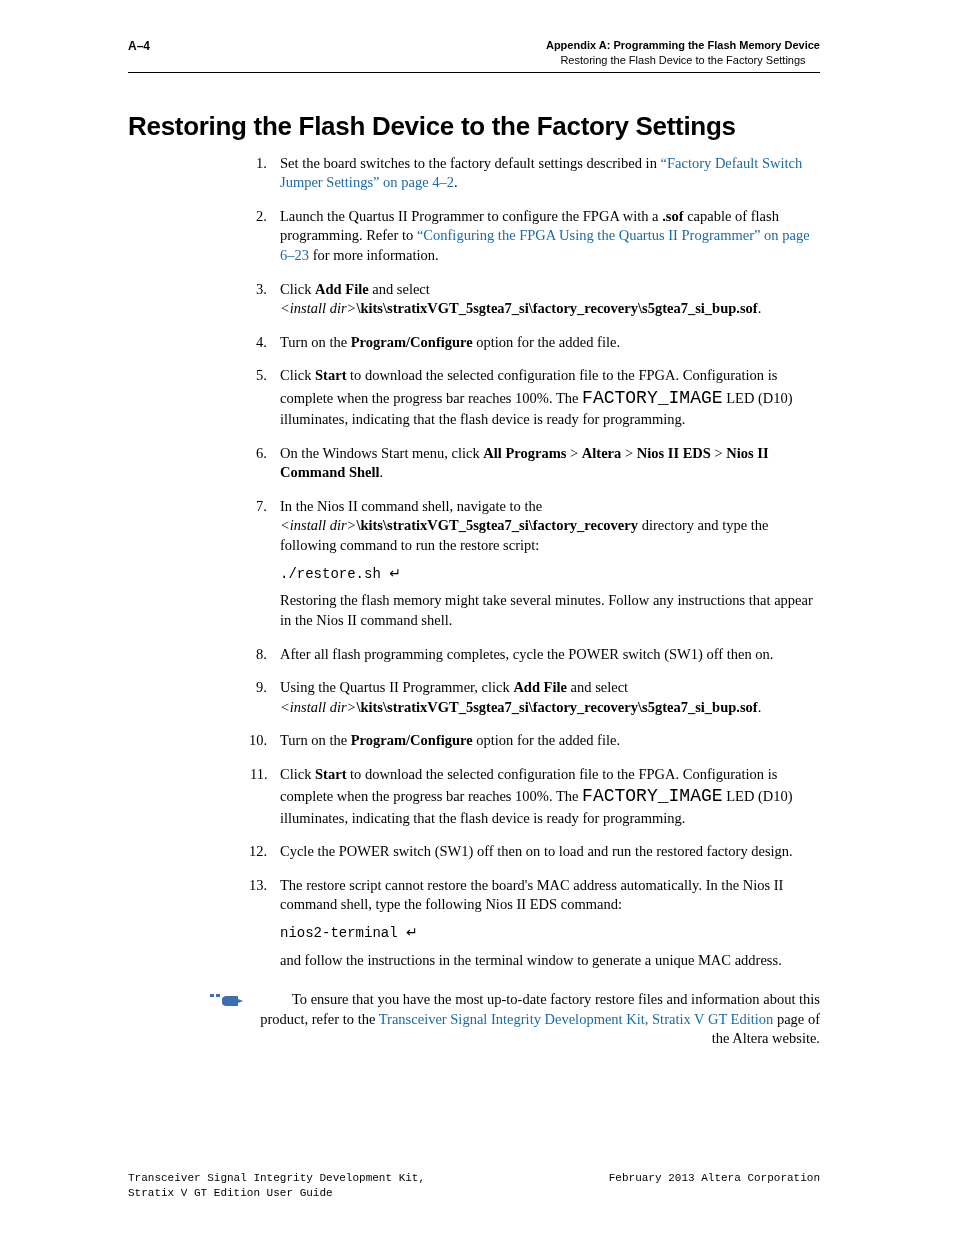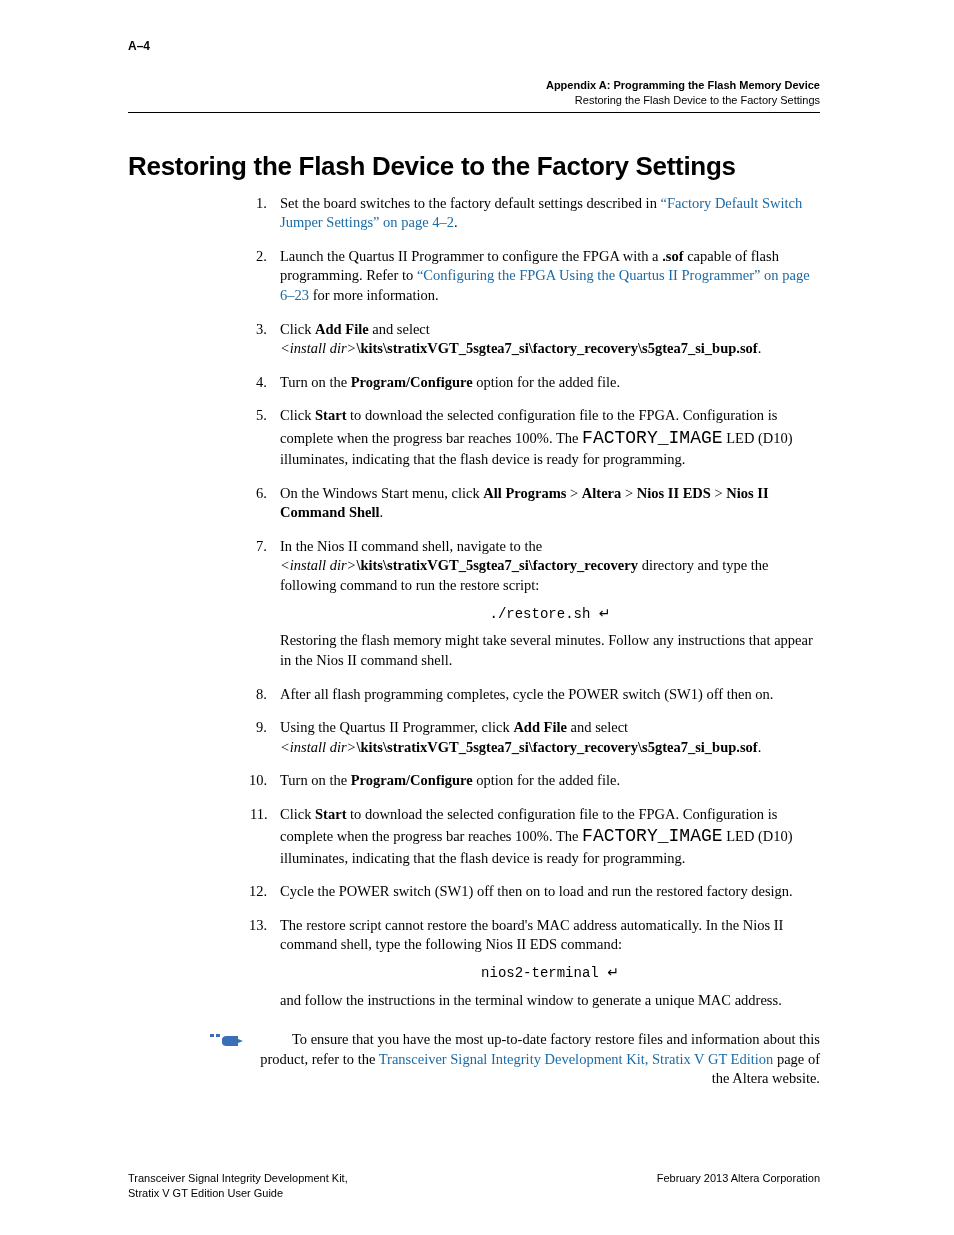--- a/index.html
+++ b/index.html
@@ -26,22 +26,21 @@
     font-size: 11px;
     border-bottom: 1px solid #000;
     padding-bottom: 4px;
     margin-bottom: 36px;
   }
   .header .left {
     font-weight: bold;
     font-size: 12px;
   }
   .header .right {
-    text-align: right;
-    margin-top: 40px;
+    text-align: center;
   }
   .header .right .l1 { font-weight: bold; }
   h1.section-title {
     font-family: Arial, Helvetica, sans-serif;
     font-weight: 900;
     font-size: 26px;
     margin: 0 0 10px 0;
     letter-spacing: -0.3px;
   }
   .intro {
@@ -72,21 +71,20 @@
   ol.steps > li.n13::before { left: -7px; }
   .link { color: #1a6aa6; }
   .b { font-weight: bold; }
   .i { font-style: italic; }
   .mono { font-family: "Courier New", Courier, monospace; font-size: 18px; }
   .cmd {
     font-family: "Courier New", Courier, monospace;
     font-size: 14px;
     margin-top: 8px;
     margin-bottom: 8px;
-    text-align: center;
   }
   .ret { font-family: Arial, sans-serif; font-size: 14px; }
   .subp { margin-top: 8px; }
   .note-row {
     margin-left: 80px;
     position: relative;
     padding-left: 48px;
     margin-top: 20px;
     text-align: right;
   }
@@ -97,21 +95,21 @@
     width: 38px;
     height: 18px;
   }
   .footer {
     position: absolute;
     bottom: 34px;
     left: 128px;
     right: 110px;
     display: flex;
     justify-content: space-between;
-    font-family: Liberation Sans, sans-serif;
+    font-family: Liberation Mono, monospace;
     font-size: 11px;
   }
   .footer .fr { text-align: right; }
 </style>
 </head>
 <body>
 
 <div class="page">
 
   <div class="header">

